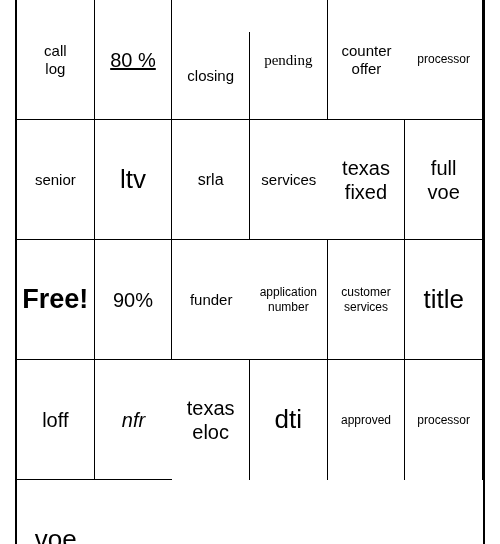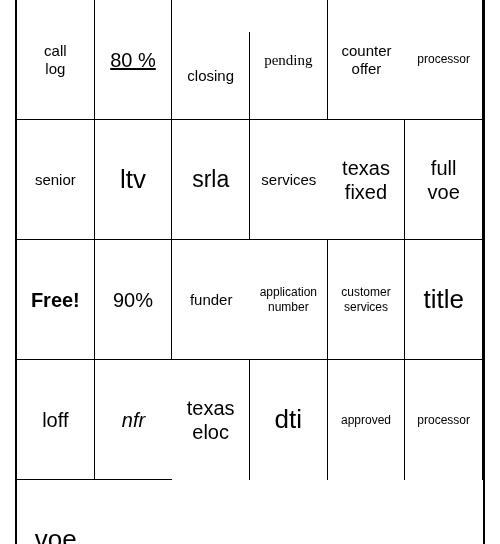--- a/index.html
+++ b/index.html
@@ -91,27 +91,27 @@
   <div class="bingo-cell" style="font-size: 15px; white-space: pre-line;">call
 log</div>
       <div class="bingo-cell" style="font-size: 20px; white-space: pre-line; text-decoration: underline;">80 %</div>
       <div class="bingo-cell" style="font-size: 15px; white-space: pre-line; margin-top: 32px;">closing</div>
       <div class="bingo-cell" style="font-size: 15px; white-space: pre-line; font-family: Liberation Serif, serif;">pending</div>
       <div class="bingo-cell" style="font-size: 15px; white-space: pre-line;">counter
 offer</div>
       <div class="bingo-cell" style="font-size: 12px; white-space: pre-line;">processor</div>
       <div class="bingo-cell" style="font-size: 15px; white-space: pre-line;">senior</div>
       <div class="bingo-cell" style="font-size: 26px; white-space: pre-line;">ltv</div>
-      <div class="bingo-cell" style="font-size: 23px; white-space: pre-line;">srla</div>
+      <div class="bingo-cell" style="font-size: 16px; white-space: pre-line;">srla</div>
       <div class="bingo-cell" style="font-size: 15px; white-space: pre-line;">services</div>
       <div class="bingo-cell" style="font-size: 20px; white-space: pre-line;">texas
 fixed</div>
       <div class="bingo-cell" style="font-size: 20px; white-space: pre-line;">full
 voe</div>
-      <div class="bingo-cell free" style="font-size: 20px; white-space: pre-line; text-align: right;">Free!</div>
+      <div class="bingo-cell free" style="font-size: 27px; white-space: pre-line; text-align: right;">Free!</div>
       <div class="bingo-cell" style="font-size: 20px; white-space: pre-line;">90%</div>
       <div class="bingo-cell" style="font-size: 15px; white-space: pre-line;">funder</div>
       <div class="bingo-cell" style="font-size: 12px; white-space: pre-line;">application
 number</div>
       <div class="bingo-cell" style="font-size: 12px; white-space: pre-line;">customer
 services</div>
       <div class="bingo-cell" style="font-size: 26px; white-space: pre-line;">title</div>
       <div class="bingo-cell" style="font-size: 20px; white-space: pre-line;">loff</div>
       <div class="bingo-cell" style="font-size: 20px; white-space: pre-line; font-style: italic;">nfr</div>
       <div class="bingo-cell" style="font-size: 20px; white-space: pre-line;">texas

